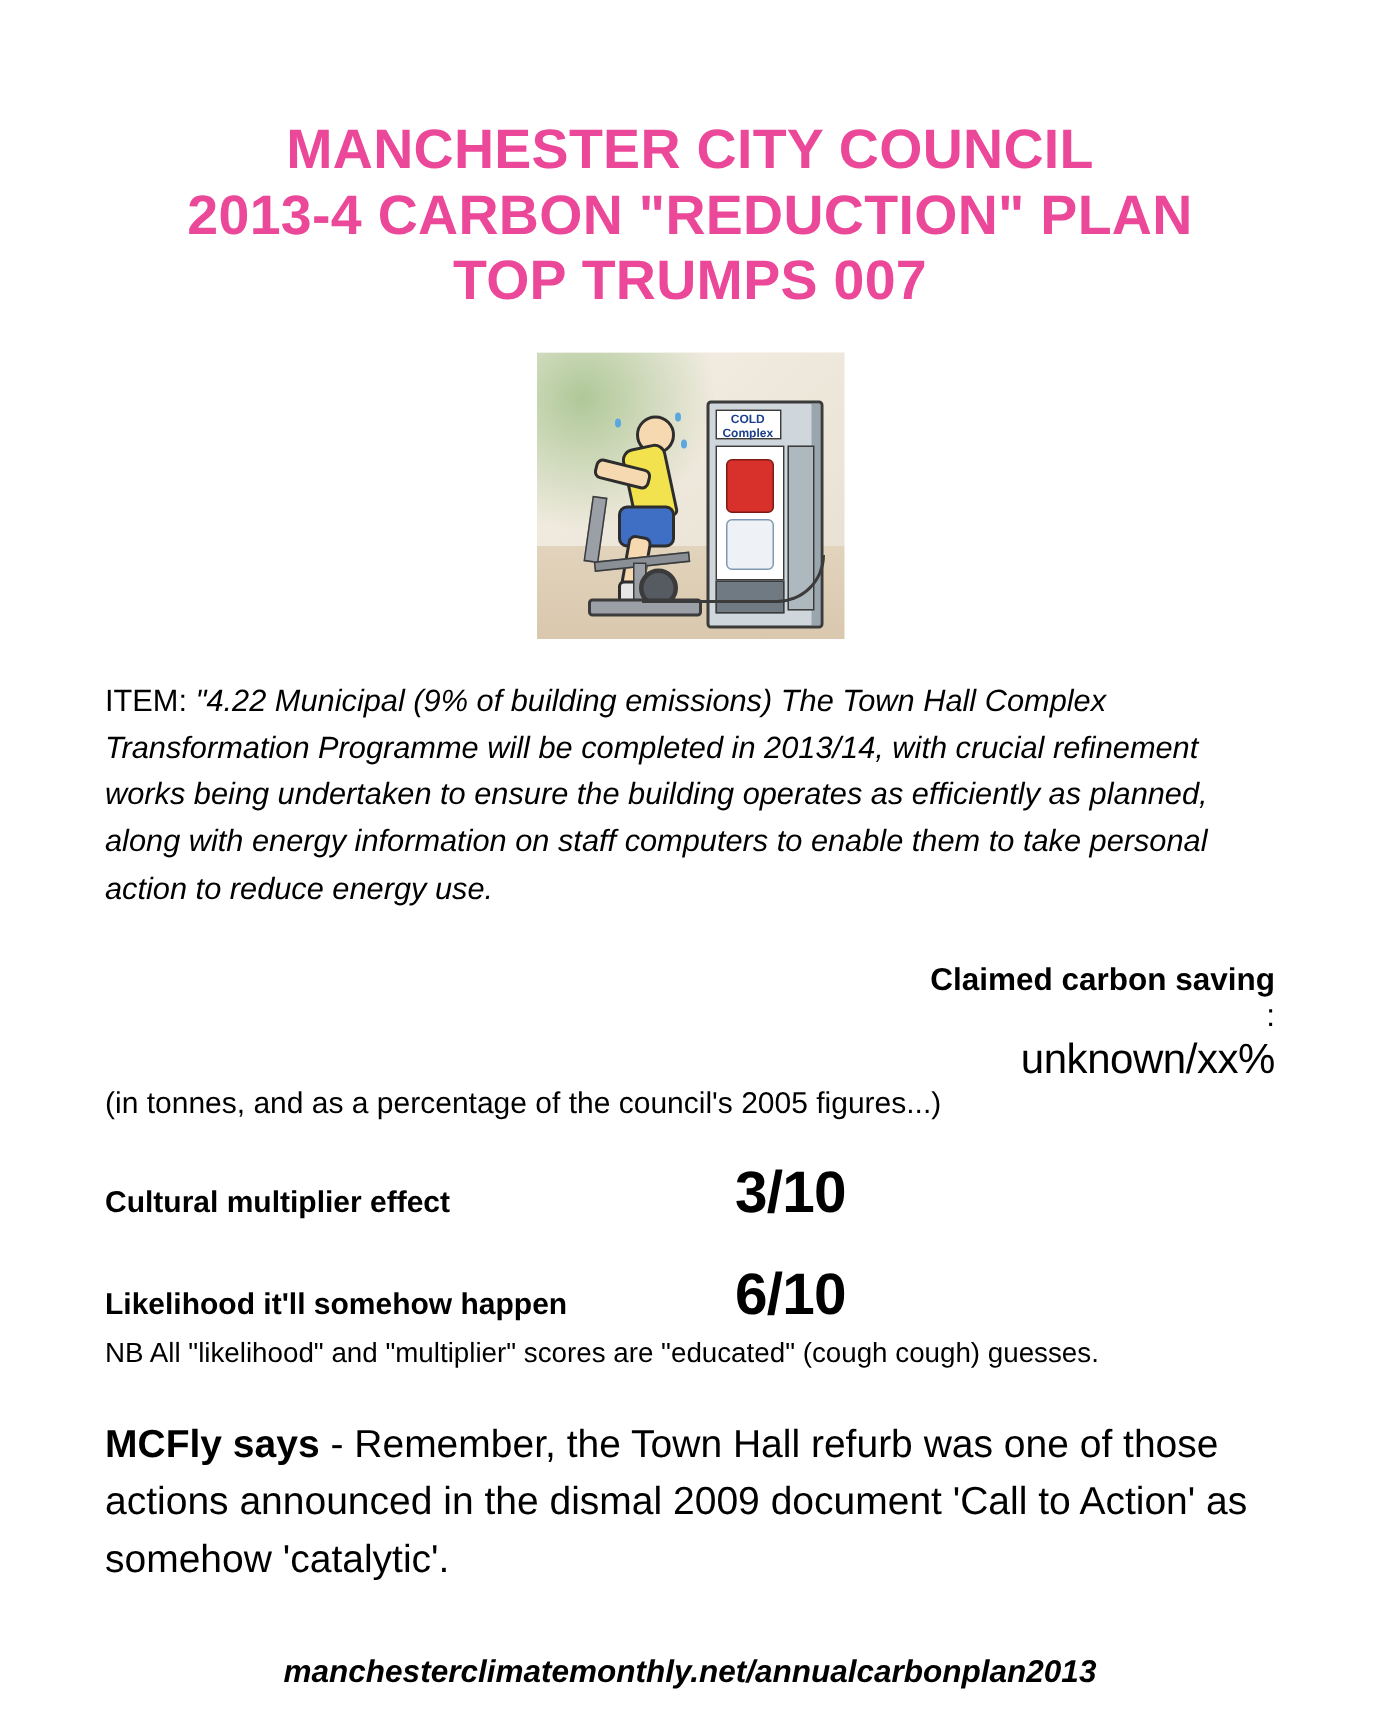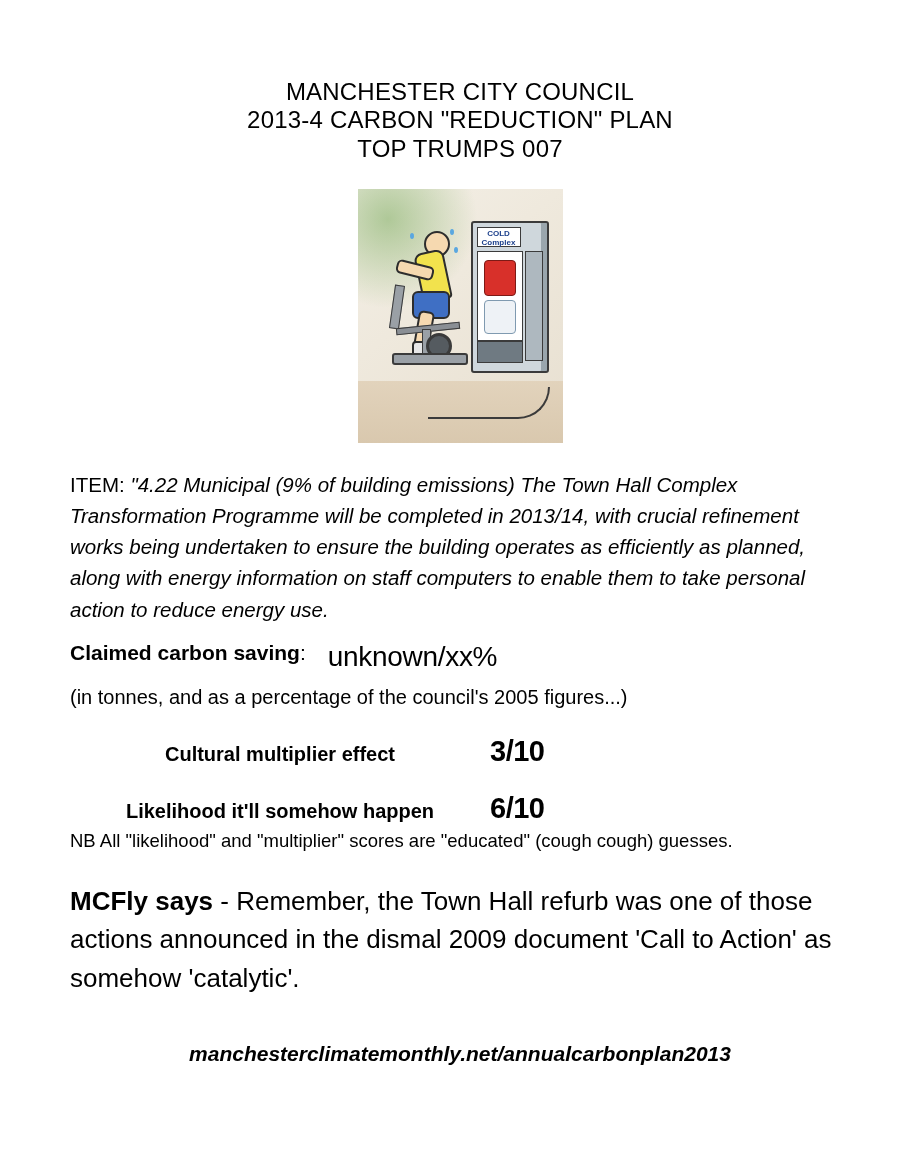--- a/index.html
+++ b/index.html
@@ -21,36 +21,36 @@
     box-sizing: border-box;
   }
 
   
   .title-block {
     padding-top: 78px;
     text-align: center;
     line-height: 1.18;
   }
   .title-line {
-    font-size: 24px;
-    font-weight: 400;
+    font-size: 37px;
+    font-weight: 700;
     letter-spacing: 0.2px;
-    color: #000000;
+    color: #ec4899;
   }
 
   
   .illustration-wrap {
     margin-top: 26px;
     display: flex;
     justify-content: center;
   }
   .illustration {
     position: relative;
     width: 205px;
-    height: 254px;
+    height: 191px;
     background: linear-gradient(140deg, #f3efe6 0%, #efe9dd 40%, #e7dfd0 100%);
     overflow: hidden;
   }
   .ill-green {
     position: absolute;
     left: 0; top: 0;
     width: 120px; height: 120px;
     background: radial-gradient(circle at 25% 25%, rgba(120,170,90,0.55), rgba(255,255,255,0) 70%);
   }
   .ill-floor {
@@ -238,55 +238,55 @@
   .item-block {
     font-size: 20.5px;
     line-height: 1.52;
     font-style: italic;
   }
   .item-label {
     font-style: normal;
     font-weight: normal;
   }
   .claim-row {
-    margin-top: 16px;
+    margin-top: 34px;
     display: flex;
-    align-items: flex-start;
+    align-items: flex-end;
+    flex-direction: column;
   }
   .claim-label {
     font-size: 21px;
     font-weight: bold;
   }
   .claim-label-tail {
     font-size: 21px;
     font-weight: normal;
   }
   .claim-value {
     font-size: 28px;
     font-weight: normal;
     margin-left: 22px;
     letter-spacing: -0.3px;
   }
   .claim-note {
     font-size: 20px;
-    margin-top: 13px;
+    margin-top: 3px;
   }
   .score-row {
     margin-top: 26px;
     display: flex;
     align-items: baseline;
-    text-align: center;
   }
   .score-label {
     font-size: 20px;
     font-weight: bold;
     width: 420px;
   }
   .score-value {
-    font-size: 29px;
+    font-size: 39px;
     font-weight: bold;
     letter-spacing: -0.5px;
   }
   .score-row.second {
     margin-top: 24px;
   }
   .nb-note {
     font-size: 18.5px;
     margin-top: 5px;
   }

